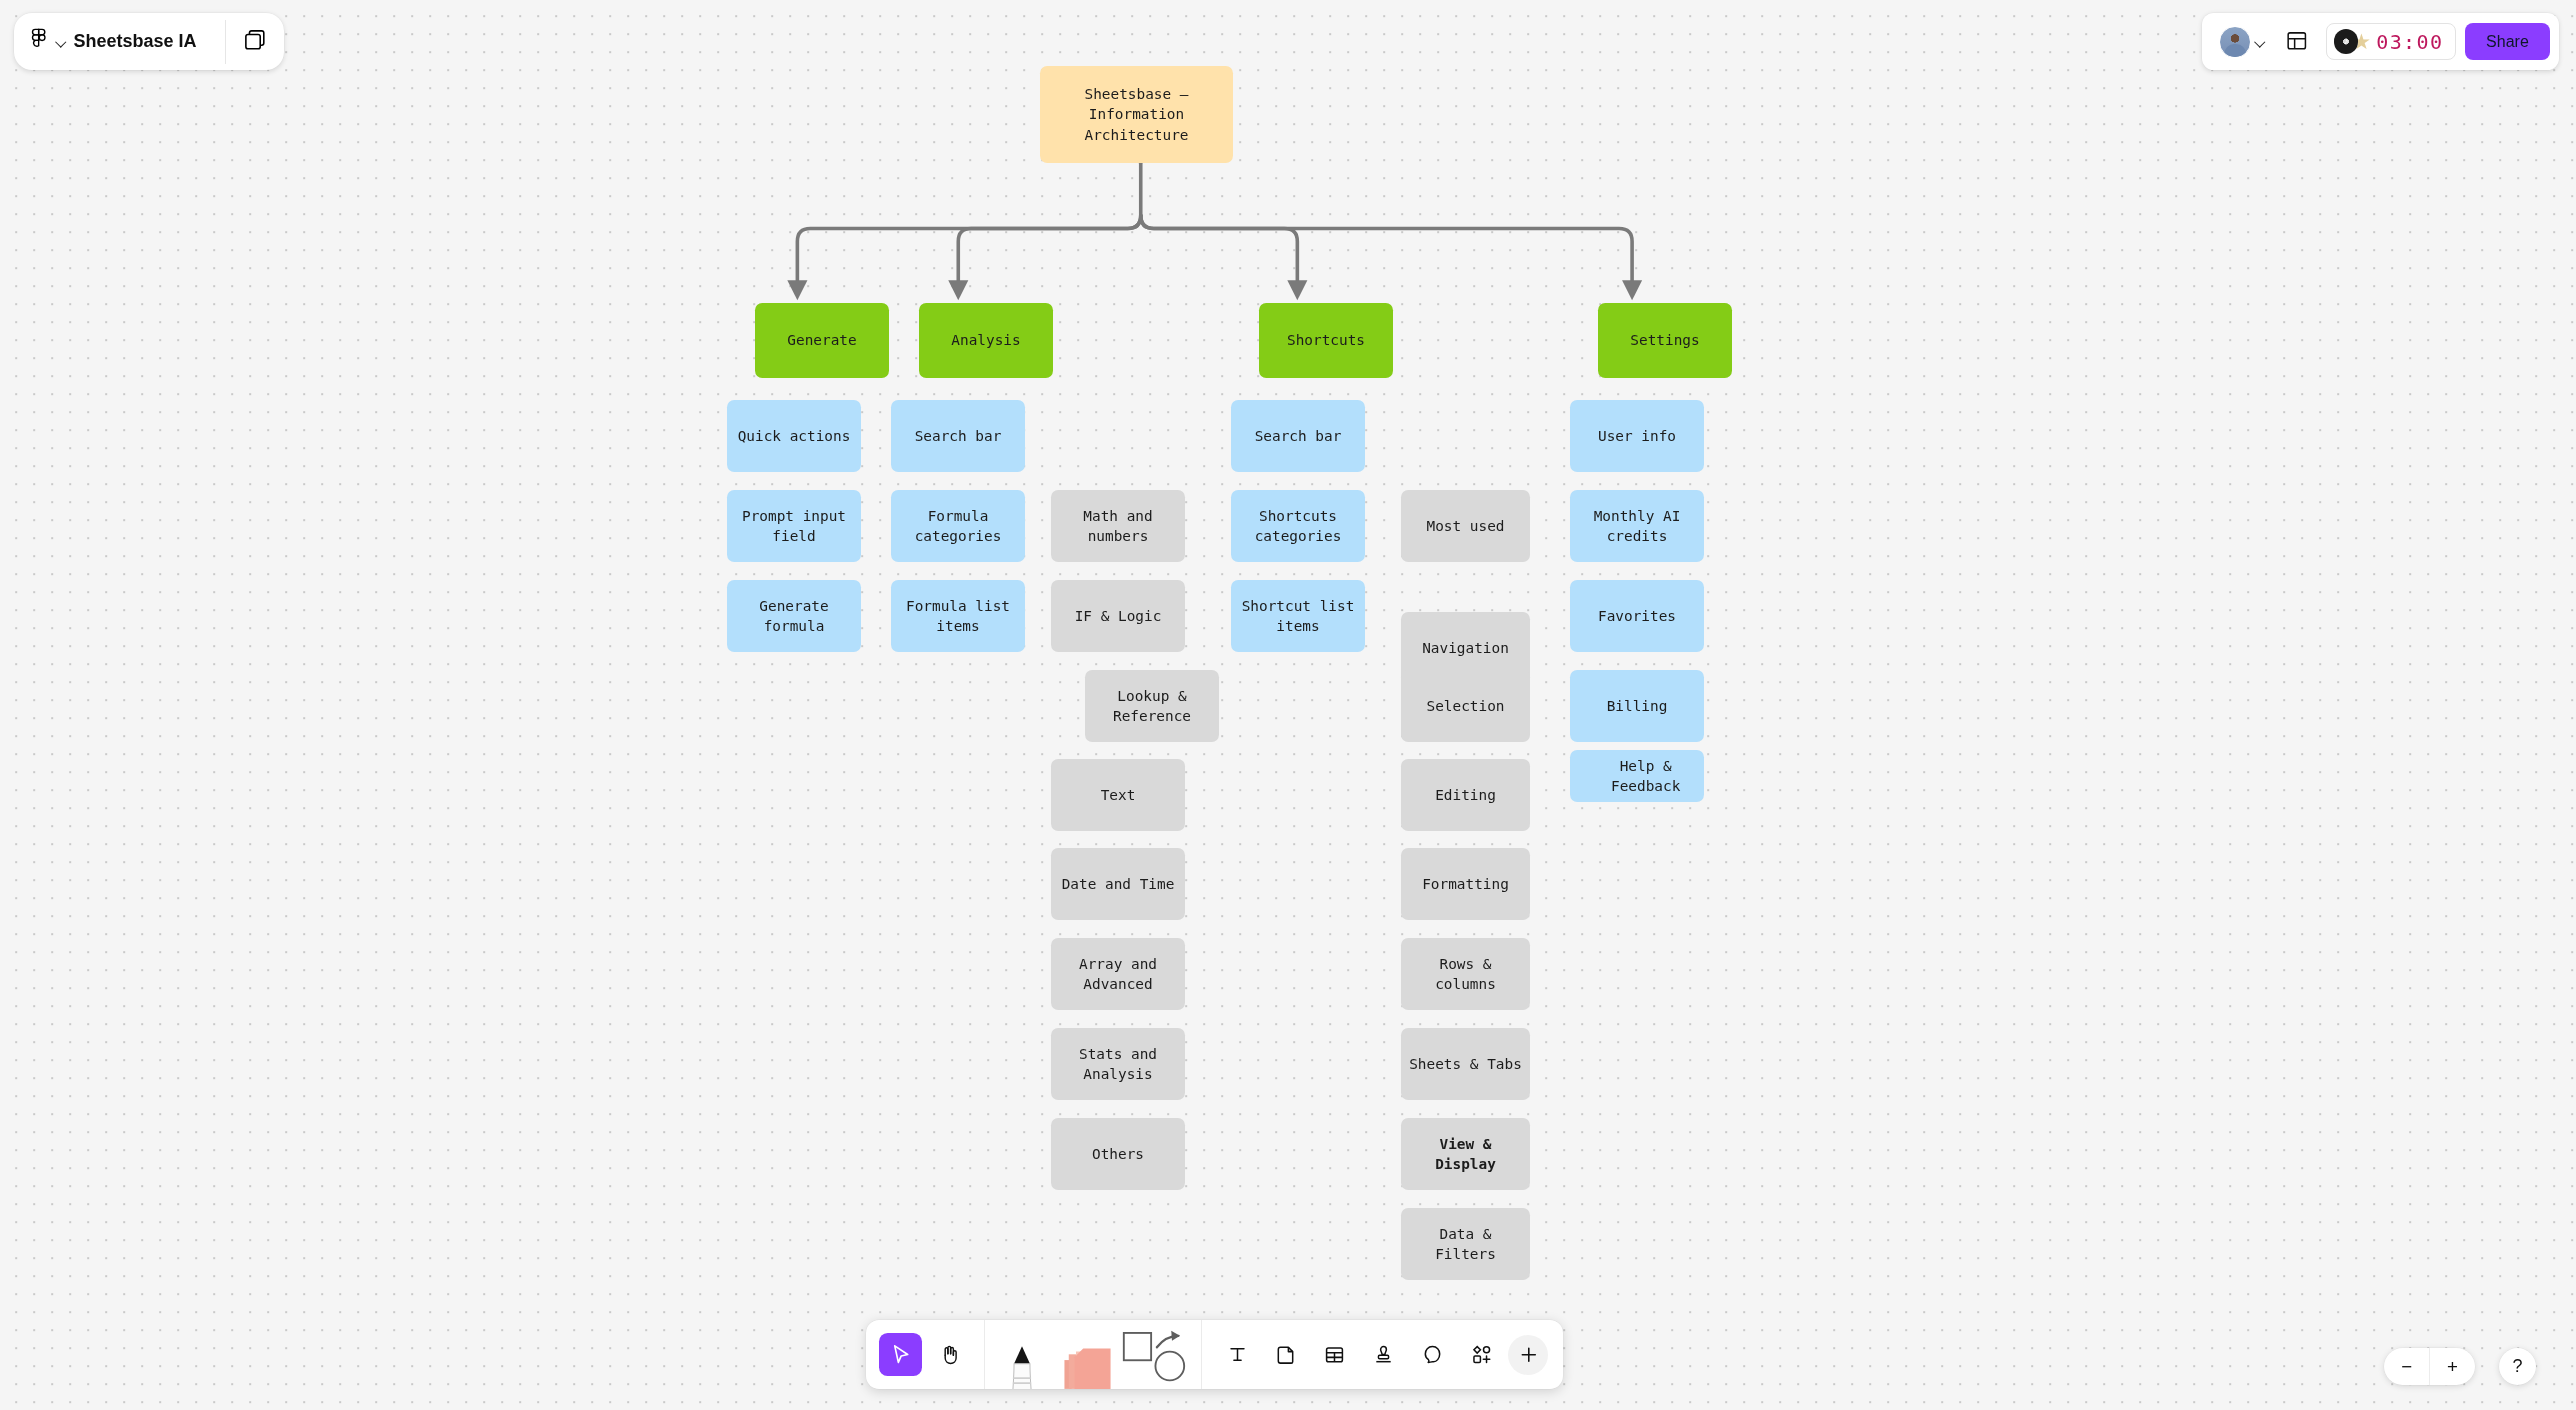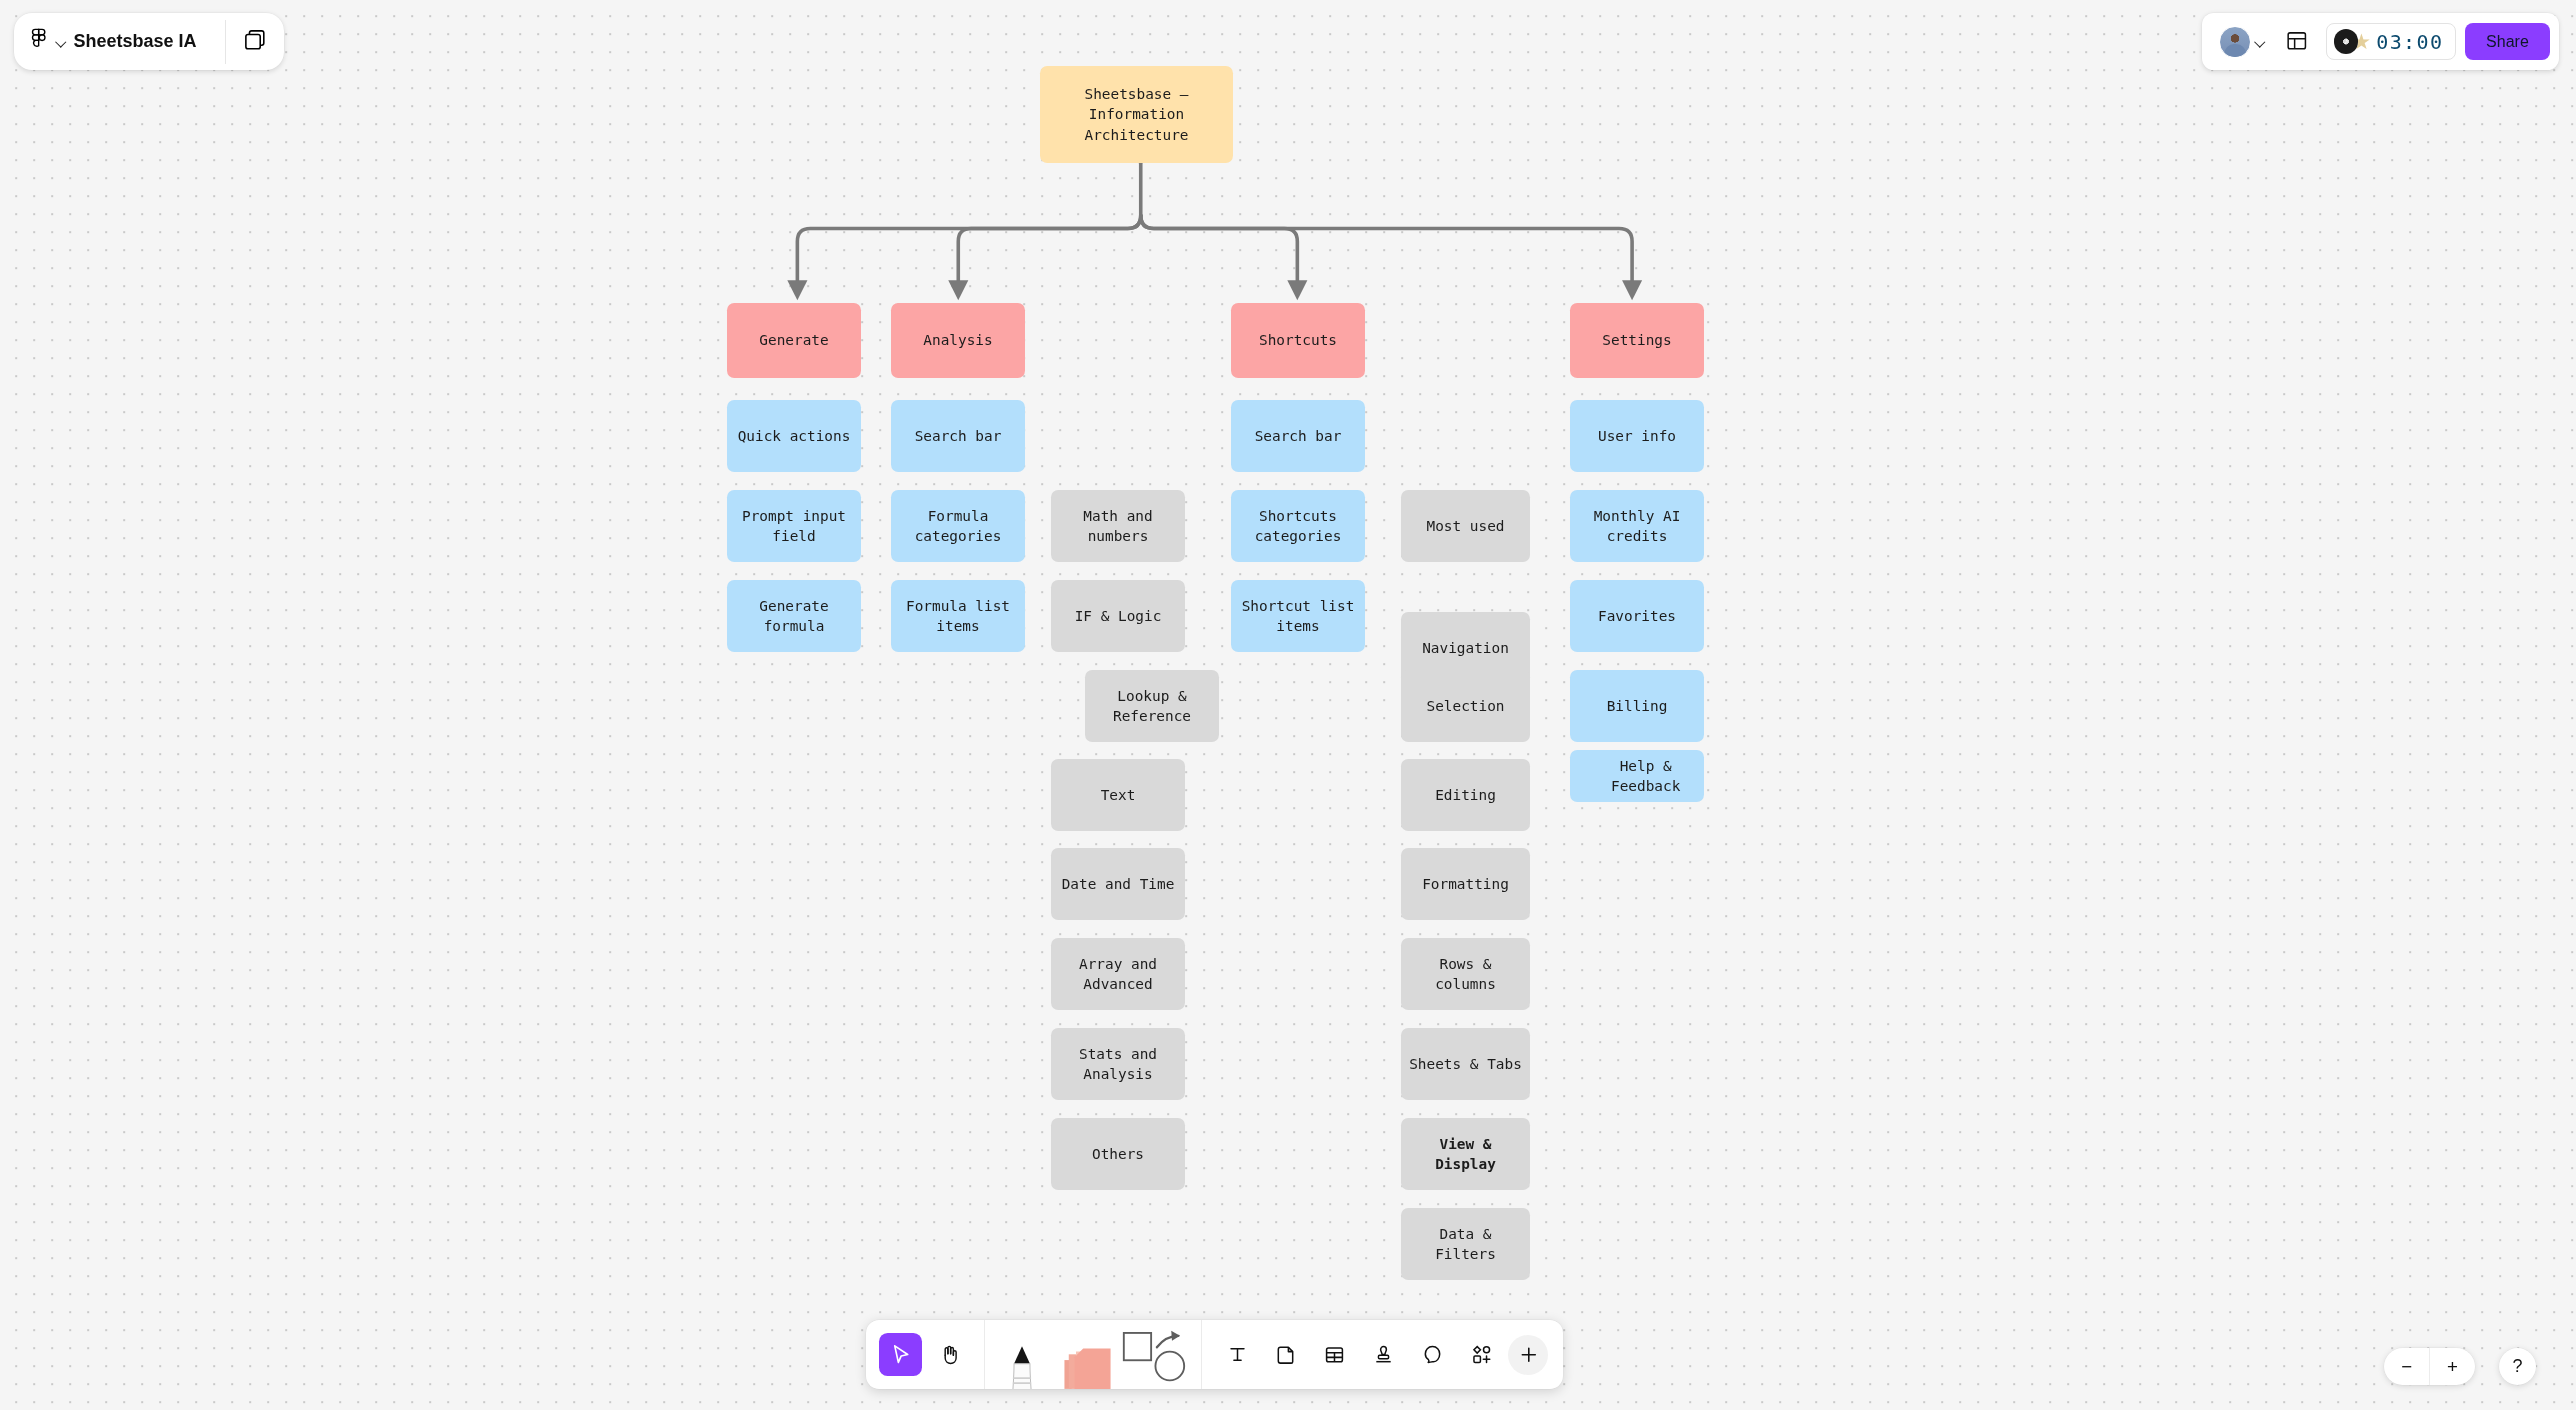--- a/index.html
+++ b/index.html
@@ -34,21 +34,21 @@
     font-family: "DejaVu Sans Mono", "Liberation Mono", monospace;
     font-size: 14.4px;
     line-height: 1.42;
     color: #1c1c1c;
     letter-spacing: 0px;
     padding: 2.9px 5.7px;
     white-space: pre-line;
     cursor: default;
   }
   .node.root   { background: #ffe2ab; font-size: 14.4px; }
-  .node.cat    { background: #fca5a5; }
+  .node.cat    { background: #84cc16; margin-left: 28px; }
   .node.sub    { background: #b3dffc; }
   .node.leaf   { background: #d9d9d9; }
 
   
   .tl-bar {
     position: absolute; left: 14.4px; top: 13px; height: 57px;
     background: #fff; border-radius: 18px;
     display: flex; align-items: stretch;
     box-shadow: 0 1.4px 5px rgba(0,0,0,.12), 0 0 0 0.4px rgba(0,0,0,.04);
     z-index: 20;
@@ -104,21 +104,21 @@
     width: 24.4px; height: 24.4px; border-radius: 50%;
     background: radial-gradient(circle, #d8d8d8 0 17%, #1b1b1b 18% 100%);
     position: relative; flex: none;
   }
   .vinyl::after { content:"♪"; position:absolute; left:50%; top:50%; transform:translate(-50%,-52%);
                   font-size: 9.3px; color:#fff; }
   .star { margin-left: -11.5px; font-size: 21.6px; color: #e4cf9b; line-height: 1;
           text-shadow: 0 0 1.4px #fff, 0 0 2.9px #fff; flex:none; }
   .timer-txt {
     font-family: "DejaVu Sans Mono", monospace;
-    font-size: 20px; color: #0c4a6e; letter-spacing: 1.4px;
+    font-size: 20px; color: #be185d; letter-spacing: 1.4px;
   }
   .share-btn {
     background: #8b3dff; color: #0f172a; border: none;
     border-radius: 8px; height: 37px; padding: 0 21.6px;
     font-size: 16px; font-family: "Liberation Sans", sans-serif;
     cursor: pointer;
   }
 
   
   .toolbar {

